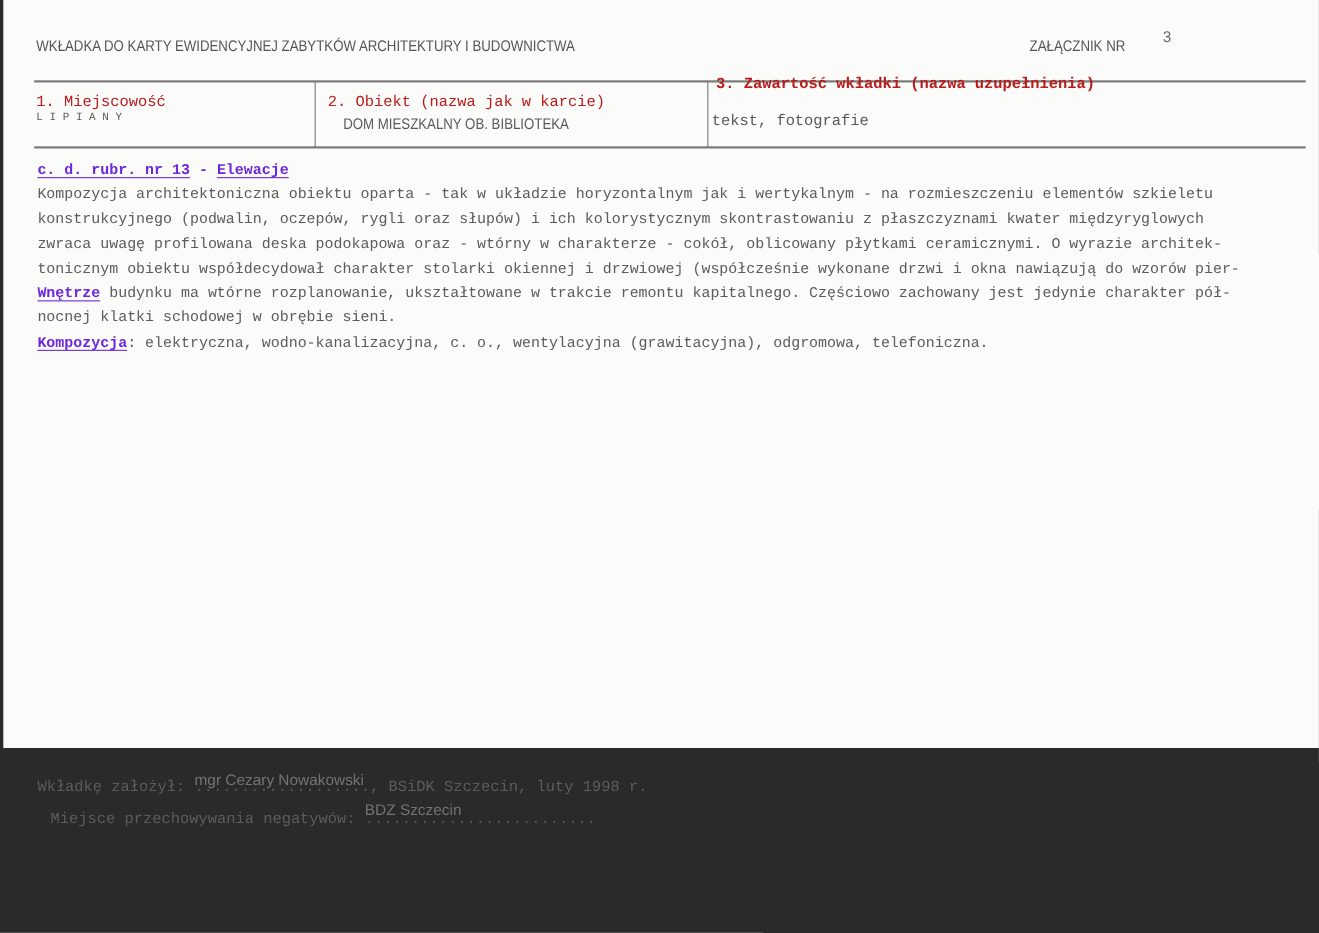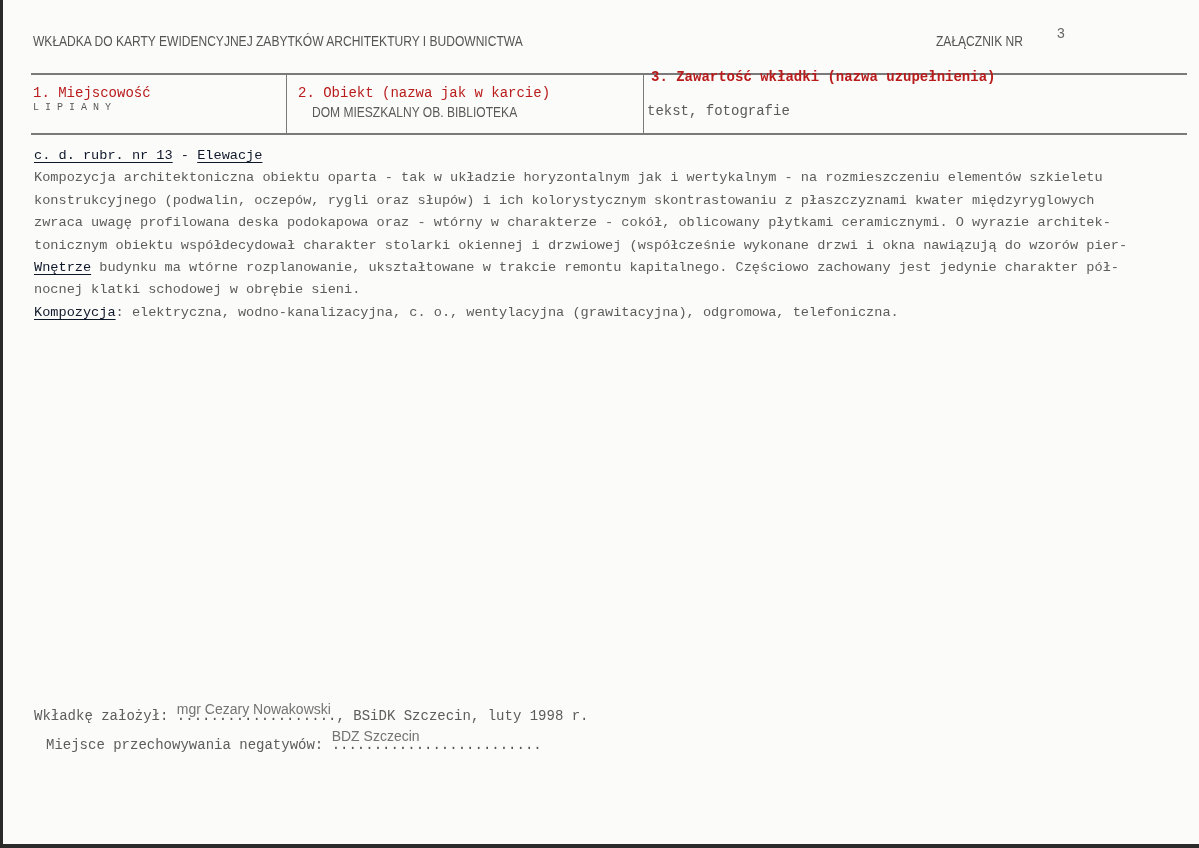--- a/index.html
+++ b/index.html
@@ -3,21 +3,21 @@
   <meta charset="utf-8">
   <style>
     html, body { margin: 0; padding: 0; }
     body {
       width: 1199px; height: 848px; overflow: hidden;
       background: #2a2a2a;
       font-family: "Liberation Mono", "DejaVu Sans Mono", monospace;
       color: #5a5a5a;
     }
     .sheet {
-      position: absolute; left: 3px; top: 0; width: 1196px; height: 844px;
+      position: absolute; left: 3px; top: 0; width: 1196px; height: 680px;
       background: #fbfbf9;
     }
     .abs { position: absolute; white-space: nowrap; }
     .header-title {
       left: 30px; top: 33px; font-family: "Liberation Sans Narrow", "Liberation Sans", sans-serif;
       font-size: 14px; letter-spacing: 0px; color: #555; transform: scaleX(0.86); transform-origin: left;
     }
     .annex-label {
       left: 933px; top: 33px; font-family: "Liberation Sans", sans-serif;
       font-size: 14px; color: #555; transform: scaleX(0.86); transform-origin: left;
@@ -36,21 +36,21 @@
     .c2l { left: 295px; top: 85px; }
     .c2v { left: 309px; top: 104px; font-family: "Liberation Sans", sans-serif; font-size: 14px; transform: scaleX(0.86); transform-origin: left; }
     .c3l { left: 648px; top: 69px; font-weight: bold; }
     .c3v { left: 644px; top: 103px; }
     .body-text {
       position: absolute; left: 31px; top: 145px; width: 1160px;
       font-size: 13.6px; line-height: 22.4px; color: #5c5c5c;
     }
     .body-text .line { white-space: nowrap; height: 22.4px; }
     .u { text-decoration: underline; text-underline-offset: 3px; color: #4a4a4a; }
-    .b { color: #0f172a; font-weight: normal; }
+    .b { color: #6d28d9; font-weight: bold; }
     .footer { position: absolute; left: 31px; font-size: 14px; color: #5c5c5c; white-space: nowrap; }
     .f1 { top: 708px; }
     .f2 { top: 737px; margin-left: 12px; }
     .fill { position: relative; display: inline-block; }
     .fill .dots { letter-spacing: 0px; color: #555; }
     .fill .over { position: absolute; left: 0; top: -9px; font-family: "Liberation Sans", sans-serif; font-size: 14px; color: #737373; white-space: nowrap; }
     .f1 .over { top: -7px; }
   </style>
 </head>
 <body>

